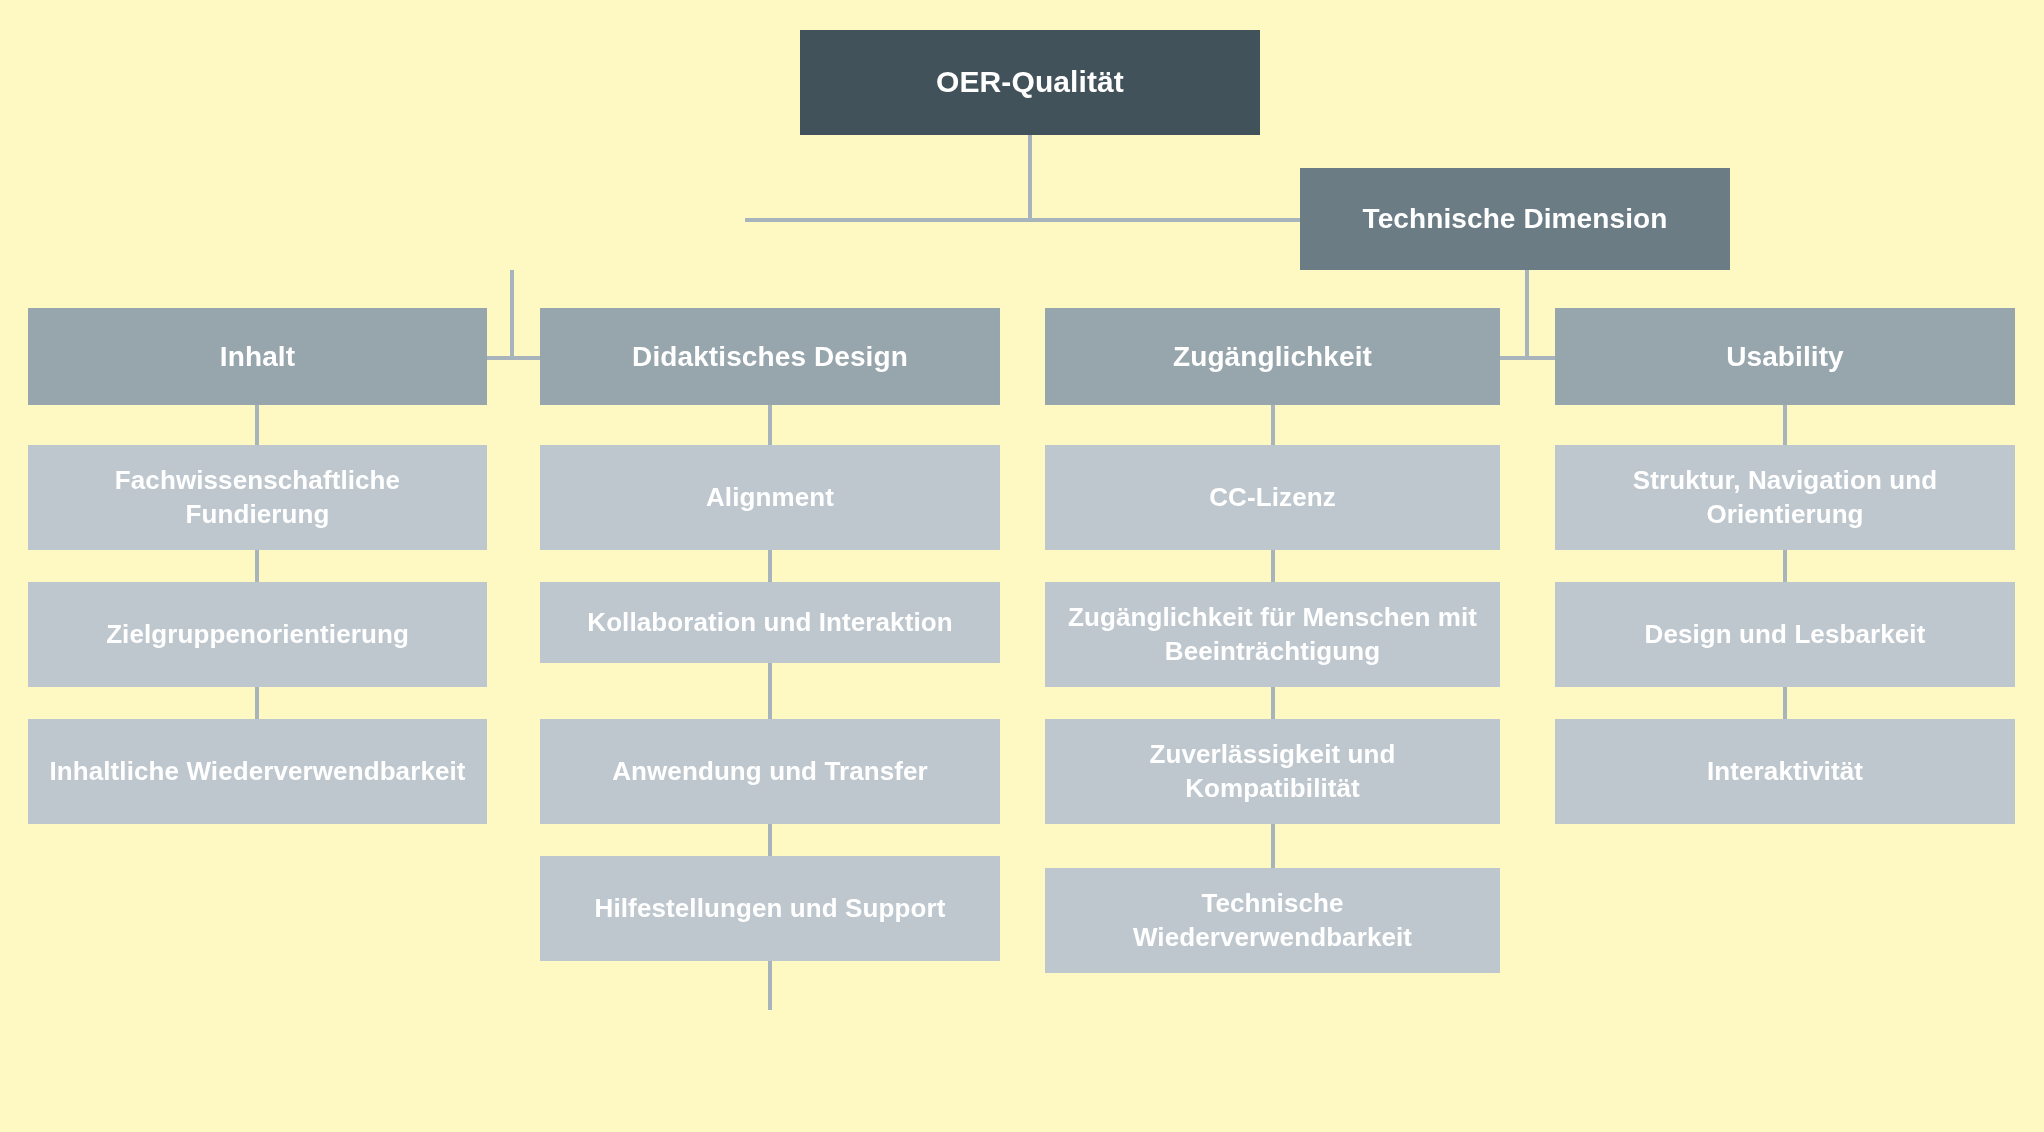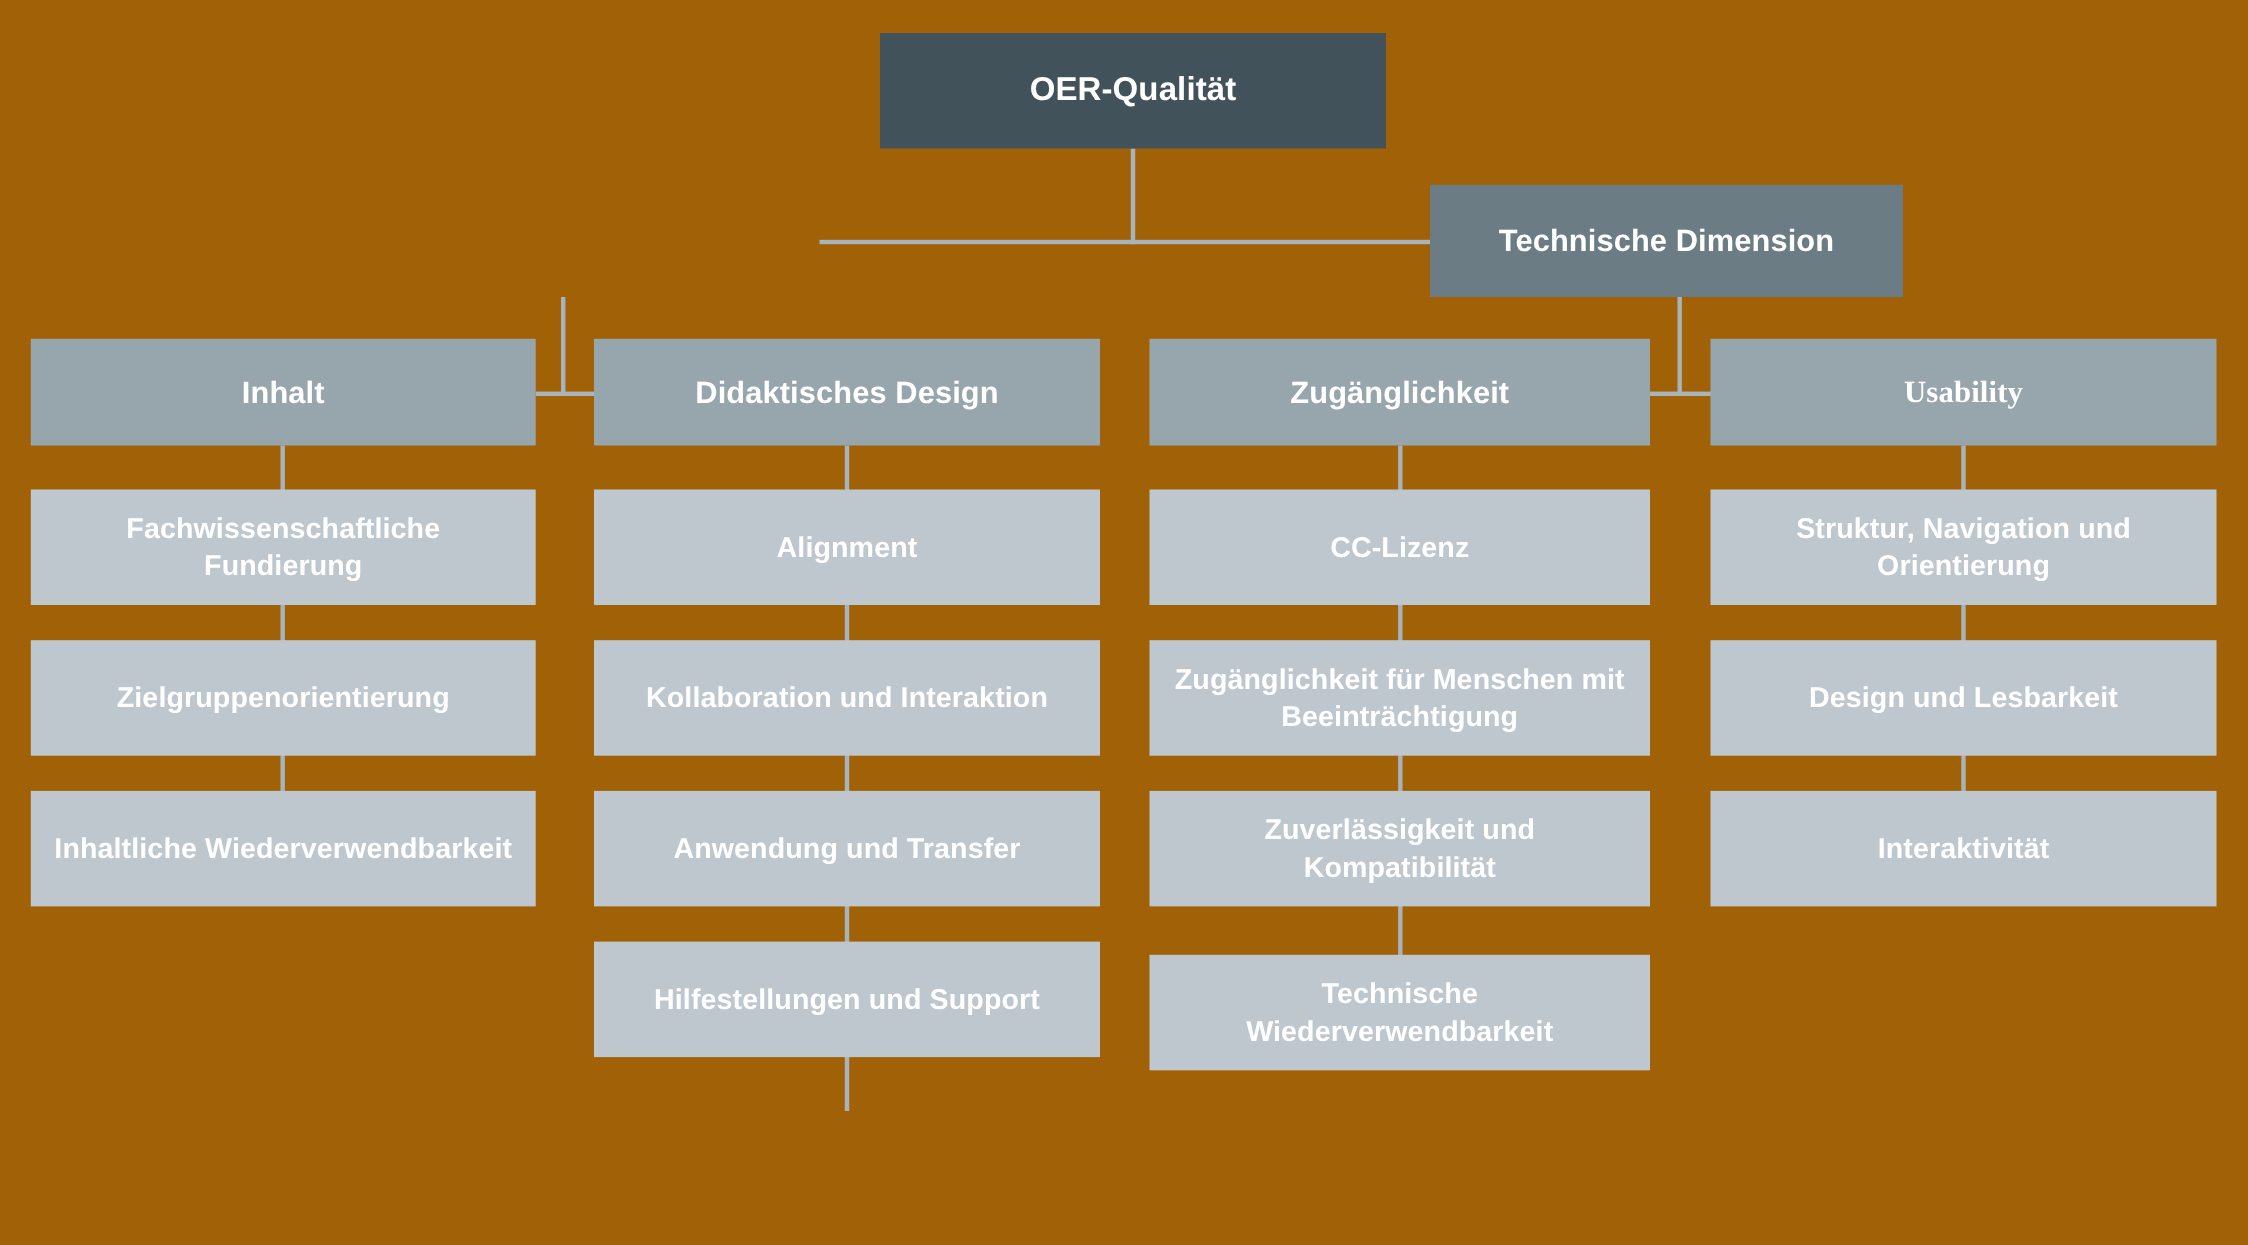--- a/index.html
+++ b/index.html
@@ -8,21 +8,21 @@
     padding: 0;
     background: #ffffff;
   }
   body {
     font-family: "Liberation Sans", sans-serif;
   }
   #canvas {
     position: relative;
     width: 2044px;
     height: 1132px;
-    background: #a16207;
+    background: #fef9c3;
     overflow: hidden;
   }
   .node {
     position: absolute;
     box-sizing: border-box;
     display: flex;
     align-items: center;
     justify-content: center;
     text-align: center;
     color: #ffffff;
@@ -90,38 +90,38 @@
 
   <div class="node level-3" style="left:28px; top:308px; width:459px; height:97px;">
     <span>Inhalt</span>
   </div>
   <div class="node level-3" style="left:540px; top:308px; width:460px; height:97px;">
     <span>Didaktisches Design</span>
   </div>
   <div class="node level-3" style="left:1045px; top:308px; width:455px; height:97px;">
     <span>Zugänglichkeit</span>
   </div>
-  <div class="node level-3" style="left:1555px; top:308px; width:460px; height:97px;font-family:Liberation Serif, serif;">
+  <div class="node level-3" style="left:1555px; top:308px; width:460px; height:97px;">
     <span>Usability</span>
   </div>
 
   <div class="node level-4" style="left:28px; top:445px; width:459px; height:105px;">
     <span>Fachwissenschaftliche Fundierung</span>
   </div>
   <div class="node level-4" style="left:28px; top:582px; width:459px; height:105px;">
     <span>Zielgruppenorientierung</span>
   </div>
   <div class="node level-4" style="left:28px; top:719px; width:459px; height:105px;">
     <span>Inhaltliche Wiederverwendbarkeit</span>
   </div>
 
   <div class="node level-4" style="left:540px; top:445px; width:460px; height:105px;">
     <span>Alignment</span>
   </div>
-  <div class="node level-4" style="left:540px; top:582px; width:460px; height:105px;">
+  <div class="node level-4" style="left:540px; top:582px; width:460px; height:81px;">
     <span>Kollaboration und Interaktion</span>
   </div>
   <div class="node level-4" style="left:540px; top:719px; width:460px; height:105px;">
     <span>Anwendung und Transfer</span>
   </div>
   <div class="node level-4" style="left:540px; top:856px; width:460px; height:105px;">
     <span>Hilfestellungen und Support</span>
   </div>
 
   <div class="node level-4" style="left:1045px; top:445px; width:455px; height:105px;">

